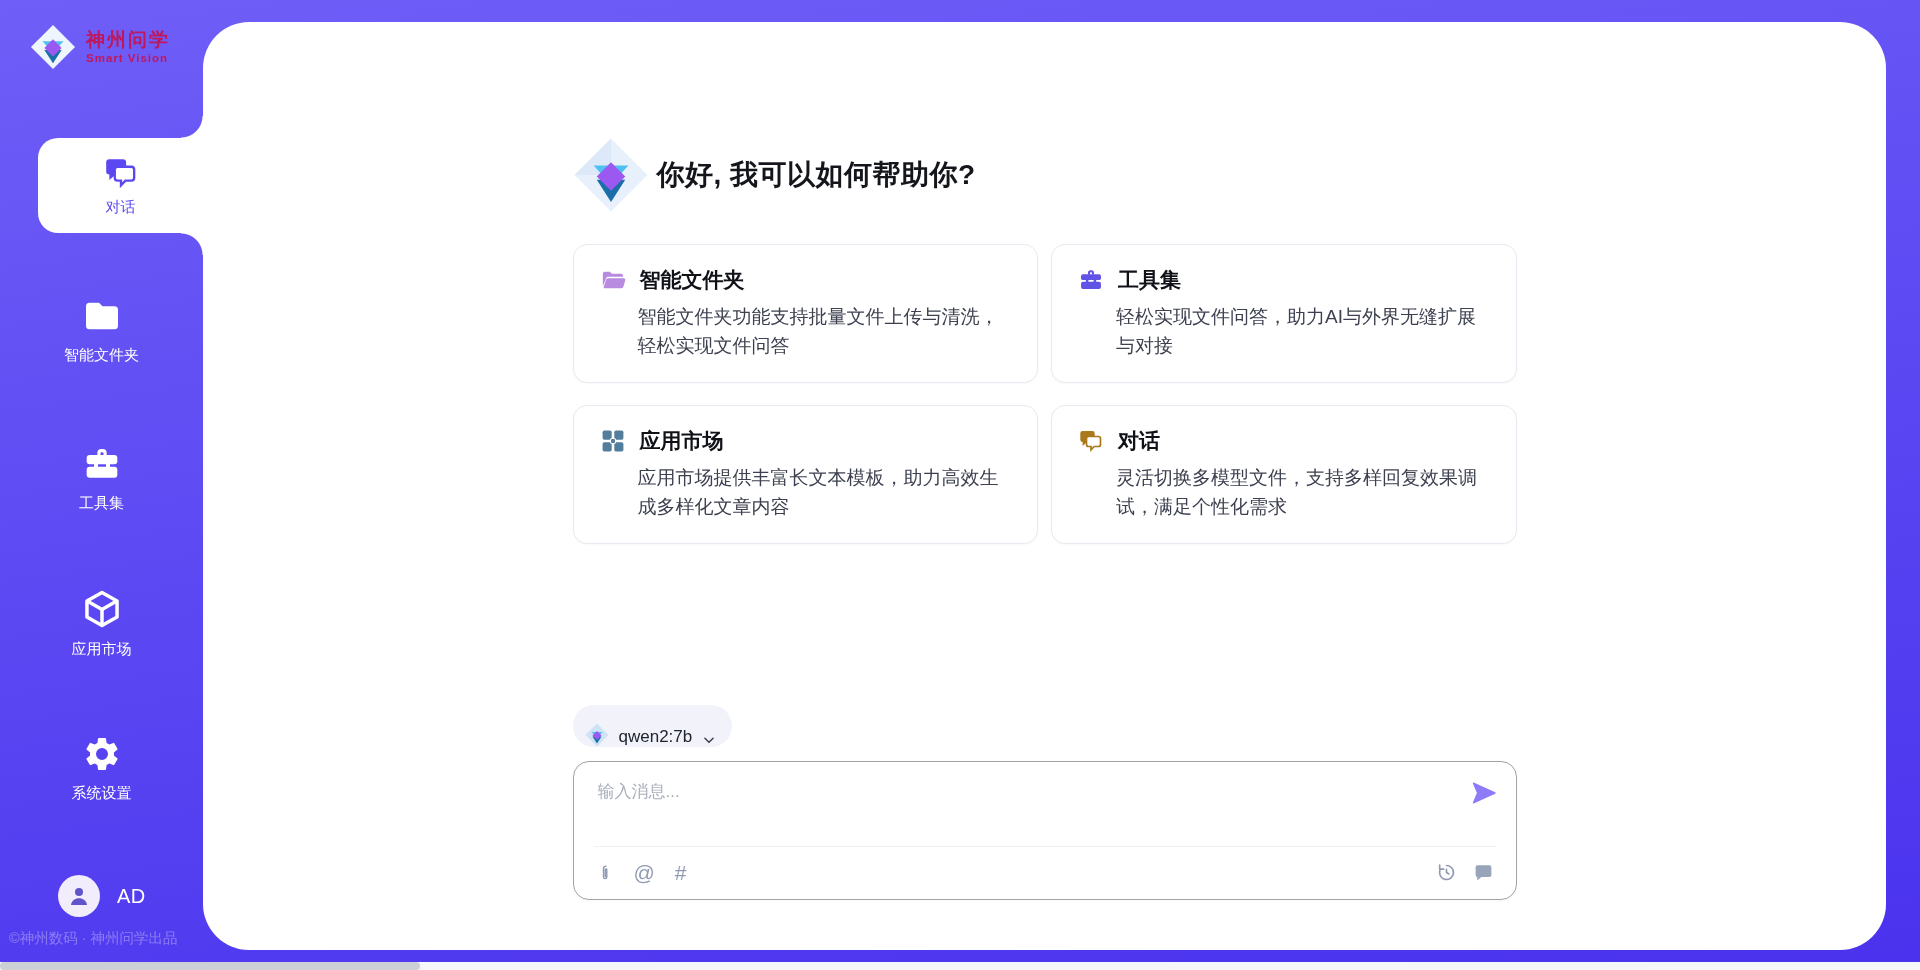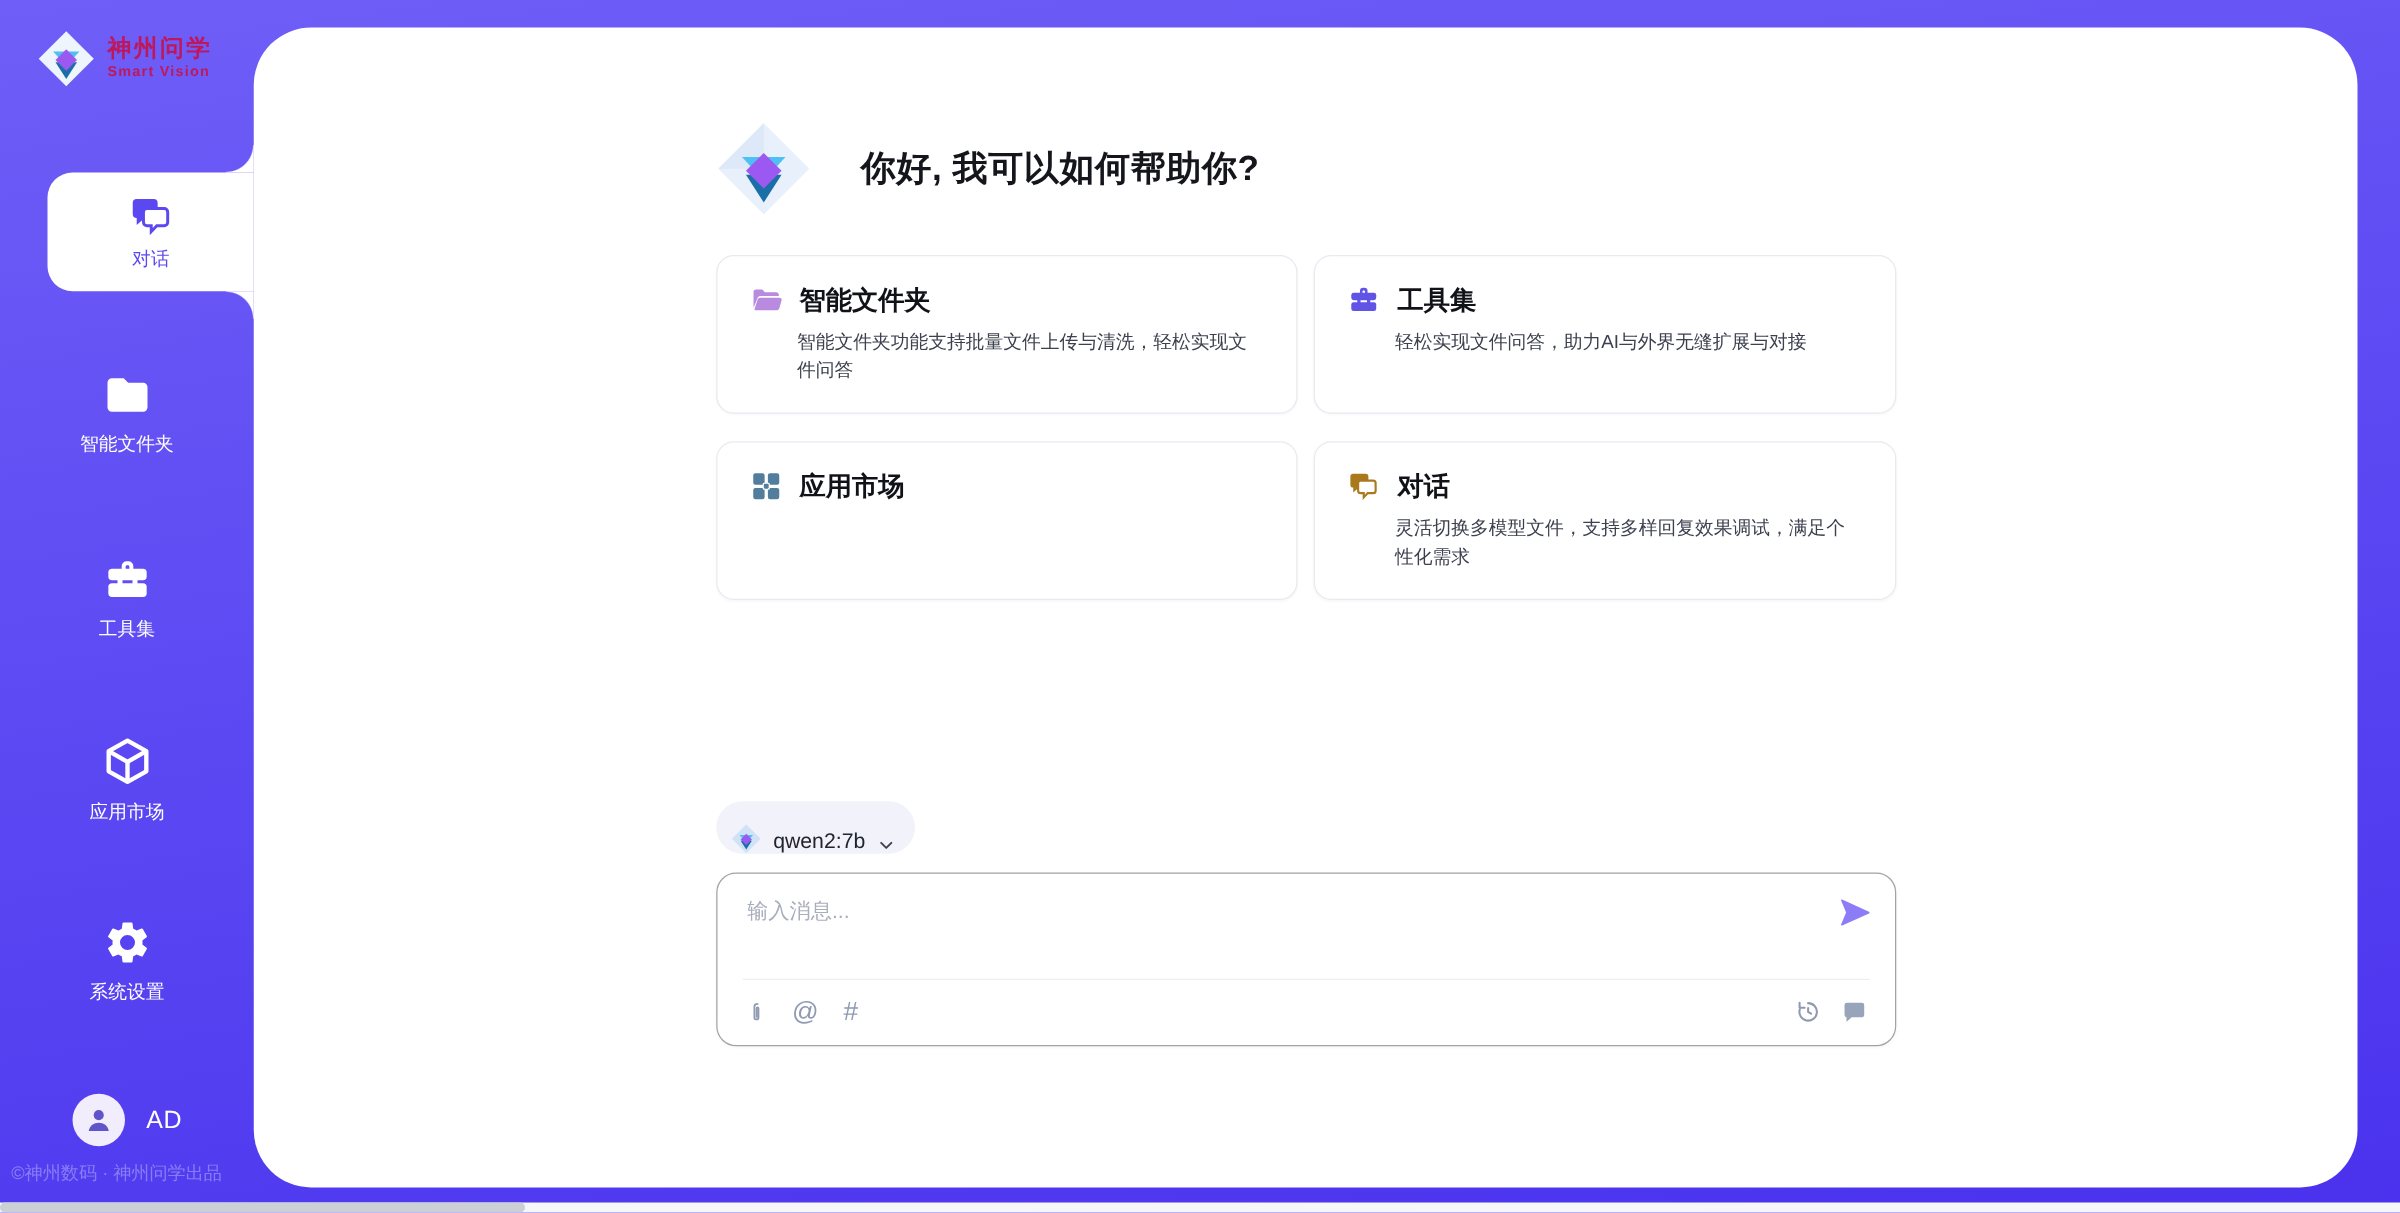--- a/index.html
+++ b/index.html
@@ -42,32 +42,32 @@
     background: radial-gradient(circle 22px at 0 100%, rgba(0,0,0,0) 21px, #ffffff 22px);
   }
   .ni-folders { top:296px; } .ni-tools { top:444px; } .ni-market { top:588px; } .ni-settings { top:734px; }
 
   .user-row { position:absolute; top:875px; left:58px; display:flex; align-items:center; gap:17px; }
   .avatar { width:42px; height:42px; border-radius:50%; background:#f1edfc; display:flex; align-items:center; justify-content:center; }
   .user-name { color:#ffffff; font-size:20px; letter-spacing:0.5px; }
   .side-footer { position:absolute; left:9px; bottom:22px; color:rgba(255,255,255,0.32); font-size:14.5px; }
 
   
-  .greeting { display:flex; align-items:center; gap:40px; padding-top:75px; }
+  .greeting { display:flex; align-items:center; gap:8px; padding-top:115px; }
   .greeting h1 { font-size:28px; font-weight:700; color:#14161c; letter-spacing:0.5px; }
 
   
   .cards { margin-top:31px; display:grid; grid-template-columns:1fr 1fr; column-gap:13px; row-gap:22px; }
   .card {
     background:#fff; border:1px solid #e9eaf1; border-radius:14px;
     padding:21px 26px 22px; box-shadow:0 1px 2px rgba(20,20,40,0.03); cursor:pointer;
   }
   .card-head { display:flex; align-items:center; gap:14px; }
   .card-title { font-size:21px; font-weight:700; color:#101218; }
-  .card-desc { margin:9px 0 0 38px; font-size:15px; color:#3d414f; line-height:1.5; }
+  .card-desc { margin:9px 0 0 38px; font-size:19px; color:#3d414f; line-height:1.5; }
   .ic-folder-open { color:#b88ae0; } .ic-briefcase { color:#6053e6; }
   .ic-grid { color:#527d9c; } .ic-chat-gold { color:#a9791c; }
 
   
   .model-pill {
     margin-top:161px; display:inline-flex; align-items:flex-end; gap:10px;
     height:42px; padding:0 16px 0 12px; background:#f1f2fa; border-radius:22px; cursor:pointer;
   }
   .model-name { font-size:17px; color:#20242f; }
 
@@ -234,20 +234,21 @@
               <rect x="2.4" y="2.4" width="8.4" height="8.4" rx="1.6"></rect>
               <rect x="13.2" y="2.4" width="8.4" height="8.4" rx="1.6"></rect>
               <rect x="2.4" y="13.2" width="8.4" height="8.4" rx="1.6"></rect>
               <rect x="13.2" y="13.2" width="8.4" height="8.4" rx="1.6"></rect>
               <rect x="9.4" y="9.4" width="5.2" height="5.2" rx="1" fill="#ffffff"></rect>
               <rect x="10.2" y="10.2" width="3.6" height="3.6" rx="0.8"></rect>
             </svg>
           </span>
           <span class="card-title">应用市场</span>
         </div>
+        <p class="card-desc">应用市场提供丰富长文本模板，助力高效生成多样化文章内容</p>
       </div>
 
       <div class="card">
         <div class="card-head">
           <span class="ic-chat-gold">
             <svg width="26" height="26" viewBox="0 0 26 26">
               <path d="M4.6 3h9.8a2.3 2.3 0 0 1 2.3 2.3v6.4a2.3 2.3 0 0 1-2.3 2.3H9.2L4.6 18v-4a2.3 2.3 0 0 1-2.3-2.3V5.3A2.3 2.3 0 0 1 4.6 3z" fill="currentColor"></path>
               <path d="M10.5 8.5h10a2 2 0 0 1 2 2v6a2 2 0 0 1-2 2h-4.3l-3.2 3.4v-3.4h-2.5a2 2 0 0 1-2-2v-6a2 2 0 0 1 2-2z" fill="#ffffff" stroke="currentColor" stroke-width="1.7"></path>
             </svg>
           </span>

